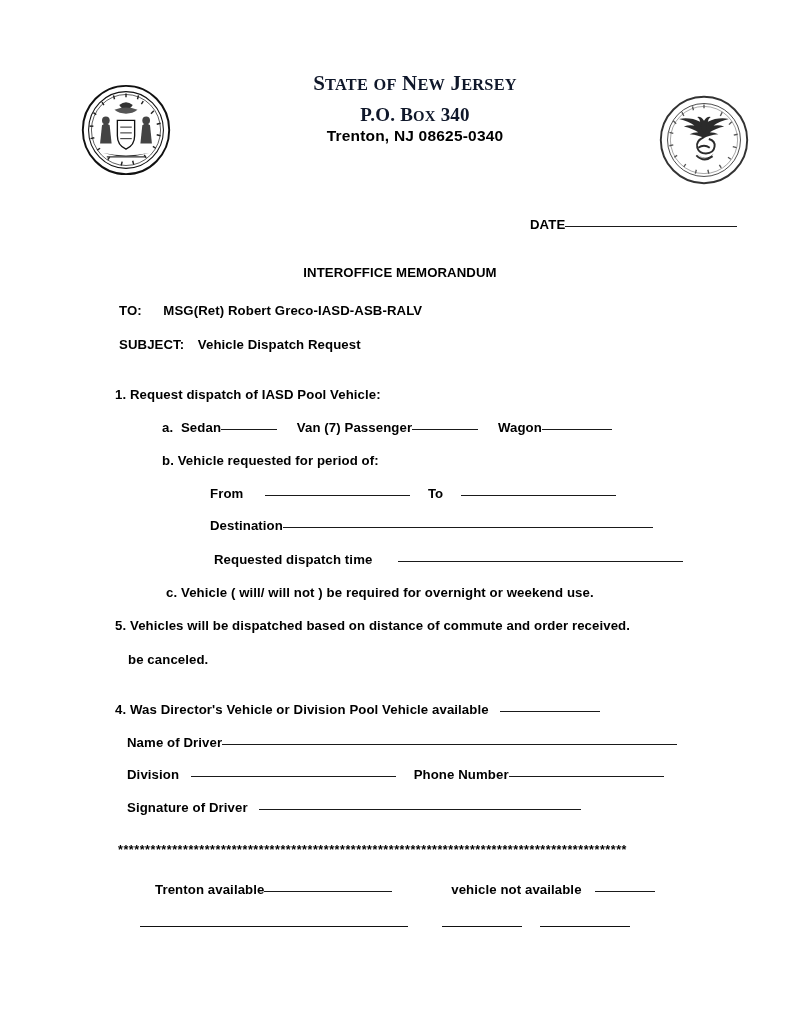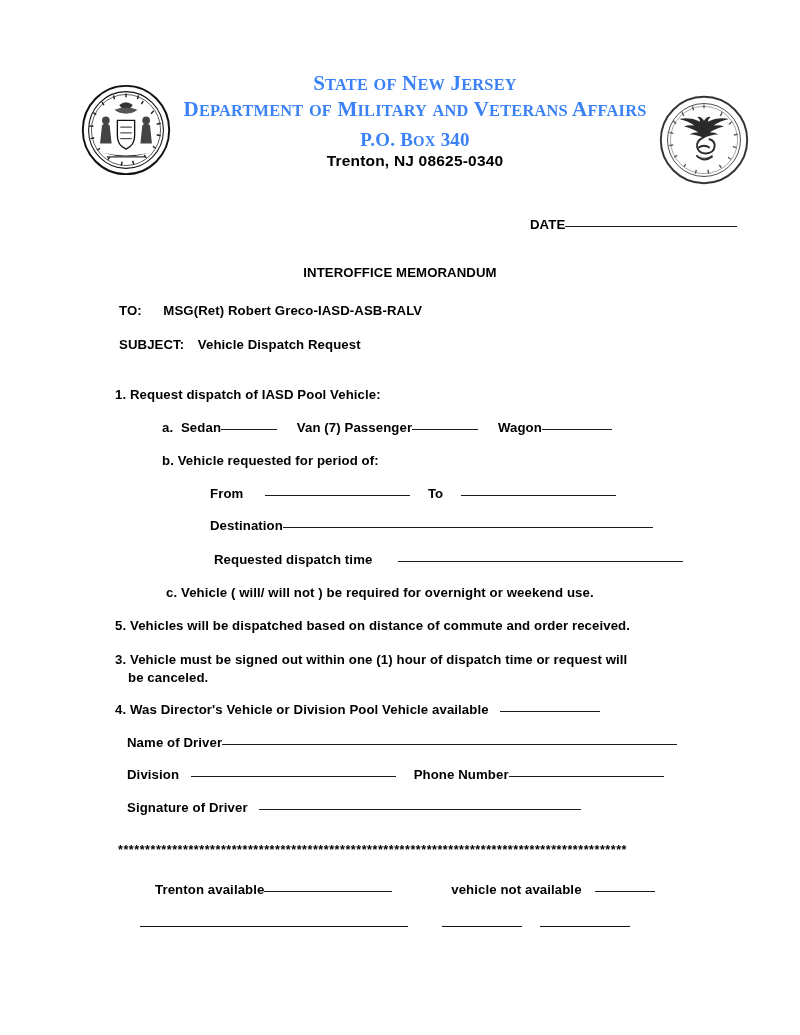--- a/index.html
+++ b/index.html
@@ -45,21 +45,21 @@
     position: absolute;
     left: 180px;
     top: 0;
     width: 470px;
     text-align: center;
   }
 
   .lh-serif {
     font-family: "Liberation Serif", "DejaVu Serif", serif;
     font-weight: bold;
-    color: #3b82f6;
+    color: #0f172a;
     letter-spacing: 0.2px;
     line-height: 1.12;
   }
   
   .sc { text-transform: uppercase; }
   .sc .cap { font-size: 1em; }
   .sc .sm  { font-size: 0.78em; }
 
   .lh-line1 { font-size: 21px; margin: 0 0 2px 0; }
   .lh-line2 { font-size: 21px; margin: 0 0 4px 0; white-space: nowrap; }
@@ -197,28 +197,20 @@
         <path d="M30 78 h40" stroke="#333" stroke-width="1.2"></path>
       </svg>
     </div>
 
     <div class="lh-lines">
       <div class="lh-serif lh-line1 sc">
         <span class="cap">S</span><span class="sm">TATE</span>
         <span class="sm">OF</span>
         <span class="cap">N</span><span class="sm">EW</span>
         <span class="cap">J</span><span class="sm">ERSEY</span>
-      </div>
-      <div class="lh-serif lh-line2 sc">
-        <span class="cap">D</span><span class="sm">EPARTMENT</span>
-        <span class="sm">OF</span>
-        <span class="cap">M</span><span class="sm">ILITARY</span>
-        <span class="sm">AND</span>
-        <span class="cap">V</span><span class="sm">ETERANS</span>
-        <span class="cap">A</span><span class="sm">FFAIRS</span>
       </div>
       <div class="lh-serif lh-line3 sc">
         <span class="cap">P.O.</span>
         <span class="cap">B</span><span class="sm">OX</span>
         <span class="cap">340</span>
       </div>
       <div class="lh-line4">Trenton, NJ  08625-0340</div>
     </div>
 
     <div class="seal right" title="DEPARTMENT OF MILITARY AND VETERANS AFFAIRS • NEW JERSEY">
@@ -306,21 +298,20 @@
     <div class="row disp-row">
       <span>Requested dispatch time</span>
       <span style="display:inline-block;width:22px;"></span><span class="rule" style="width:285px;"></span>
     </div>
 
     <div class="row c-row">c. Vehicle ( will/ will not ) be required for overnight or weekend use.</div>
 
     <div class="row n2">5. Vehicles will be dispatched based on distance of commute and order received.</div>
 
     <div class="row n3">
-      <span>3. Vehicle must be signed out within one (1) hour of dispatch time or request will</span>
       <span class="cont">be canceled.</span>
     </div>
 
     <div class="row n4">
       <span>4. Was Director's Vehicle or Division Pool Vehicle available</span>
       <span style="display:inline-block;width:8px;"></span><span class="rule" style="width:100px;"></span>
     </div>
 
     <div class="row drv-row">
       <span>Name of Driver</span><span class="rule" style="width:455px;"></span>

